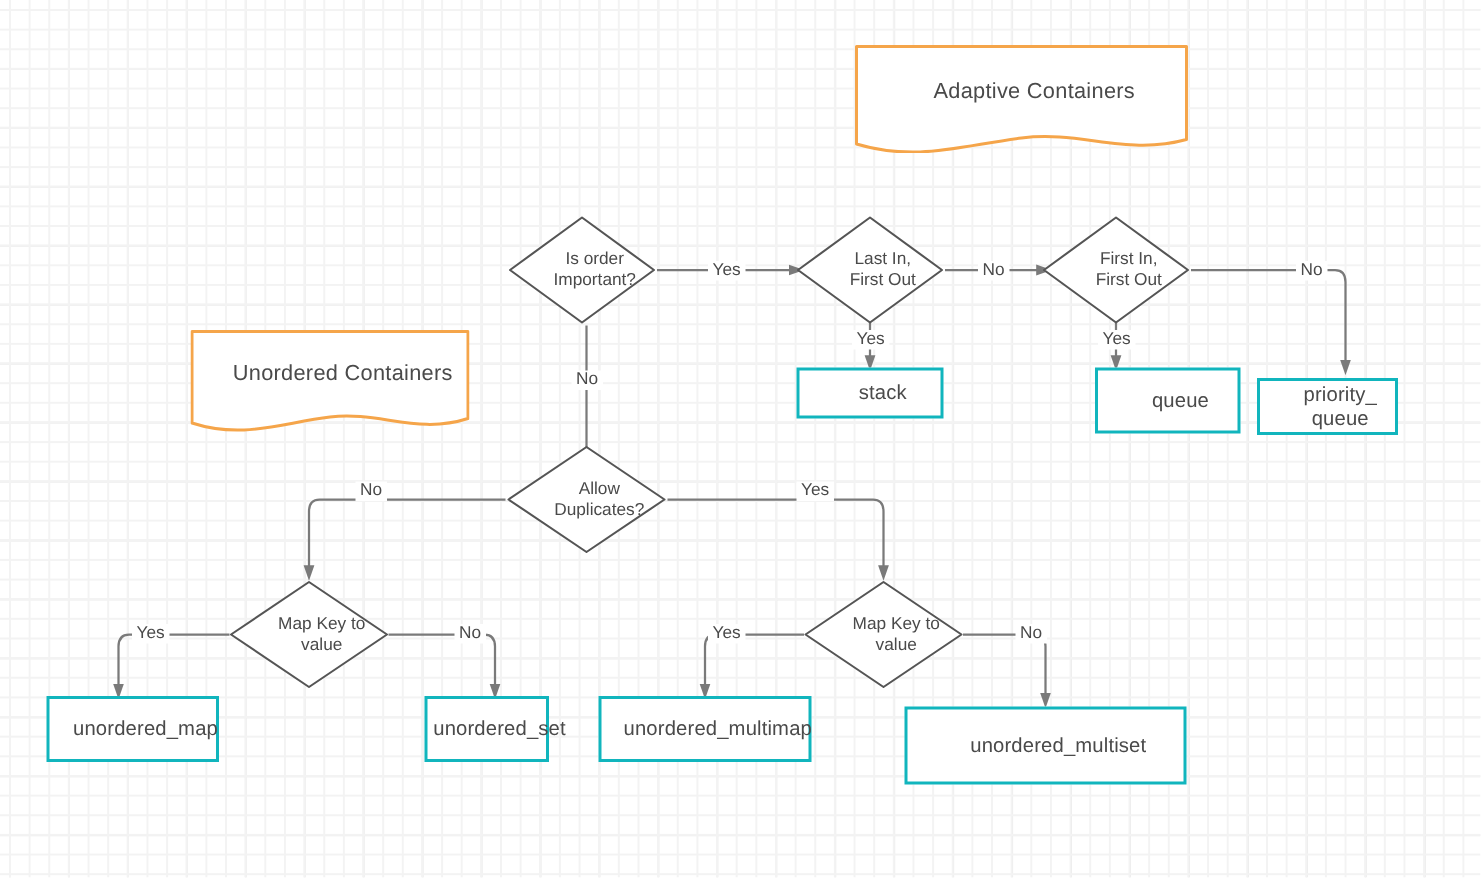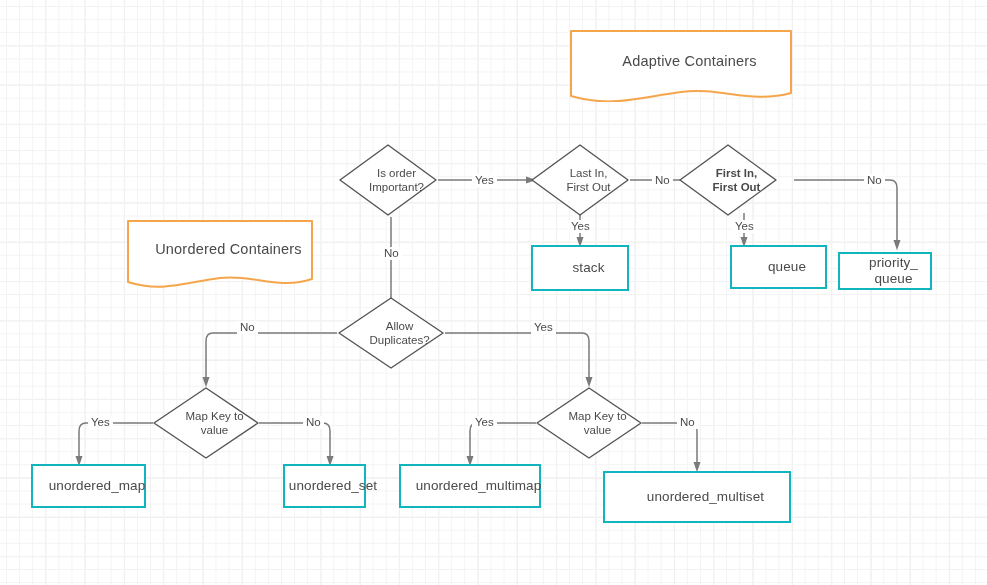--- a/index.html
+++ b/index.html
@@ -167,21 +167,21 @@
   <div class="node diamond" style="left:530px; top:143px; width:100px; height:74px;">
     <svg class="dia-svg" width="100" height="74" viewBox="0 0 100 74">
       <path d="M50,2 L98,37 L50,72 L2,37 Z" fill="#ffffff" stroke="#555555" stroke-width="1.4" stroke-linejoin="round"></path>
     </svg>
     <span class="dia-label">
       <span>Last In,</span><br>
       <span>First Out</span>
     </span>
   </div>
 
-  <div class="node diamond" style="left:678px; top:143px; width:100px; height:74px;font-weight:bold;">
+  <div class="node diamond" style="left:694px; top:143px; width:100px; height:74px;">
     <svg class="dia-svg" width="100" height="74" viewBox="0 0 100 74">
       <path d="M50,2 L98,37 L50,72 L2,37 Z" fill="#ffffff" stroke="#555555" stroke-width="1.4" stroke-linejoin="round"></path>
     </svg>
     <span class="dia-label">
       <span>First In,</span><br>
       <span>First Out</span>
     </span>
   </div>
 
   <div class="node diamond" style="left:337px; top:296px; width:108px; height:74px;">
@@ -207,21 +207,21 @@
   <div class="node diamond" style="left:535px; top:386px; width:108px; height:74px;">
     <svg class="dia-svg" width="108" height="74" viewBox="0 0 108 74">
       <path d="M54,2 L106,37 L54,72 L2,37 Z" fill="#ffffff" stroke="#555555" stroke-width="1.4" stroke-linejoin="round"></path>
     </svg>
     <span class="dia-label">
       <span>Map Key to</span><br>
       <span>value</span>
     </span>
   </div>
 
-  <div class="node box" style="left:531px; top:245px; width:98px; height:46px;">
+  <div class="node box" style="left:531px; top:245px; width:98px; height:34px;">
     <span>stack</span>
   </div>
 
   <div class="node box" style="left:696px; top:245px; width:97px; height:44px;margin-left:34px;">
     <span>queue</span>
   </div>
 
   <div class="node box" style="left:838px; top:252px; width:94px; height:38px;">
     <span>priority_ queue</span>
   </div>

